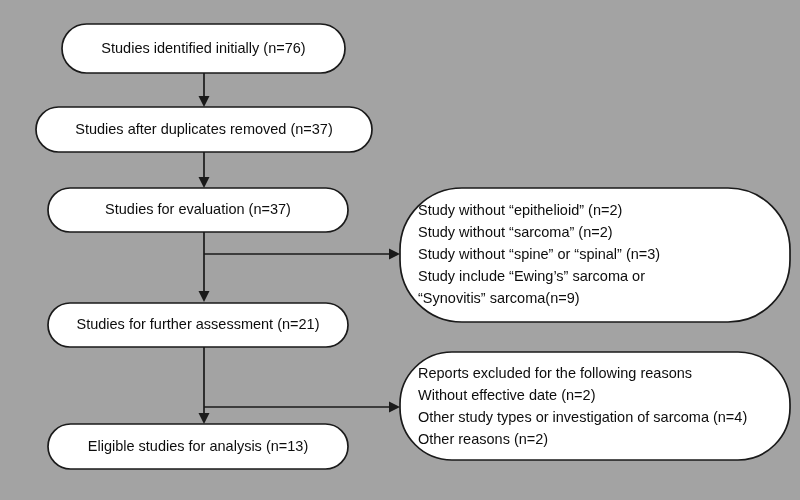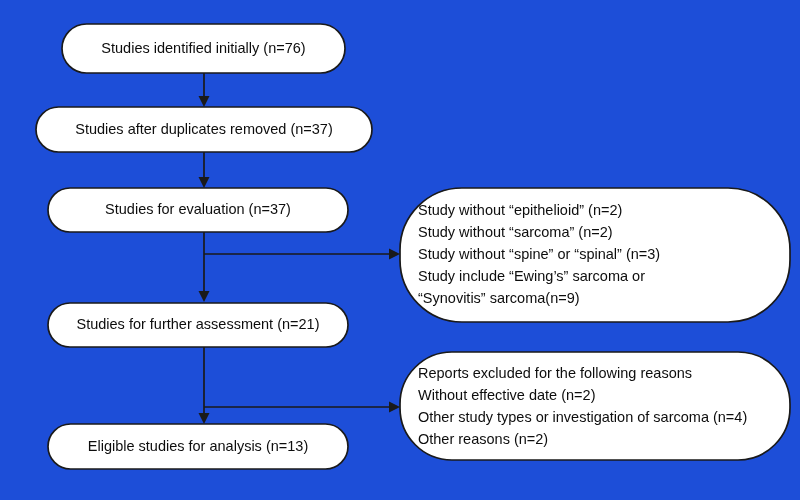--- a/index.html
+++ b/index.html
@@ -4,21 +4,21 @@
 <style>
   html, body {
     margin: 0;
     padding: 0;
     background: #ffffff;
   }
   #flowchart-root {
     position: relative;
     width: 800px;
     height: 500px;
-    background: #1d4ed8;
+    background: #a3a3a3;
     font-family: "Liberation Sans", sans-serif;
     overflow: hidden;
   }
   svg.diagram {
     display: block;
     width: 800px;
     height: 500px;
   }
   .node-shape {
     fill: #ffffff;

